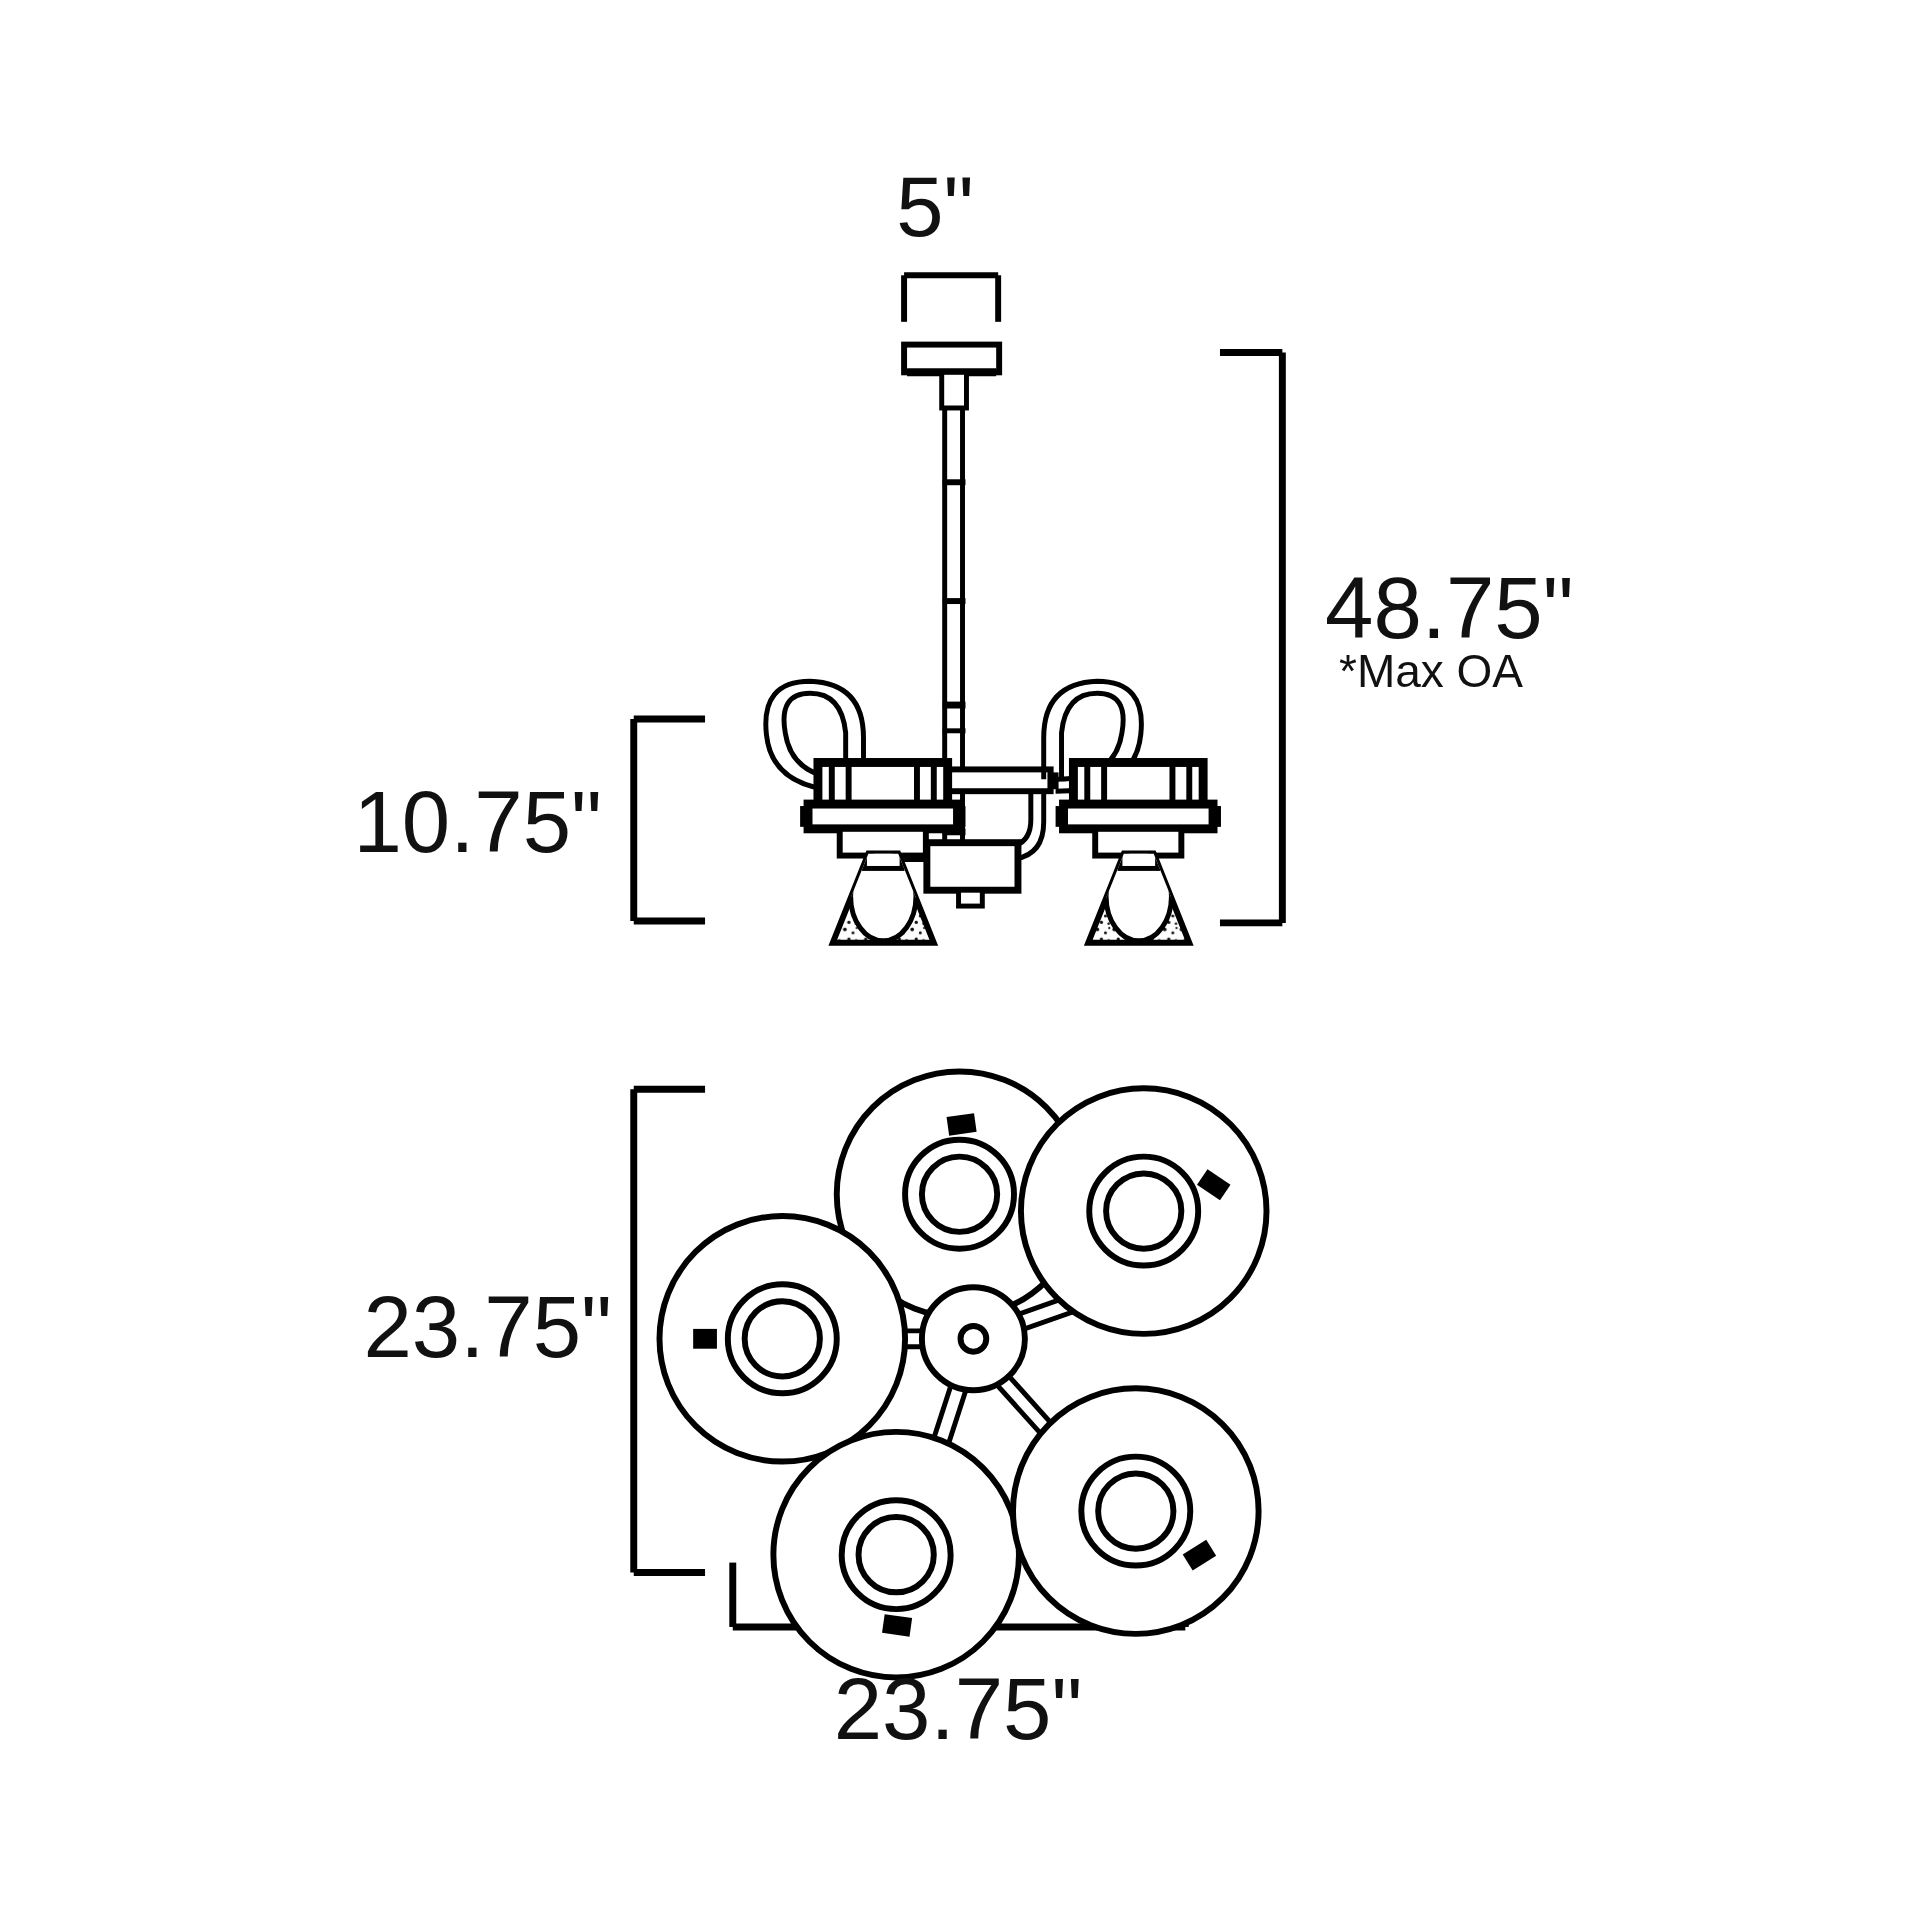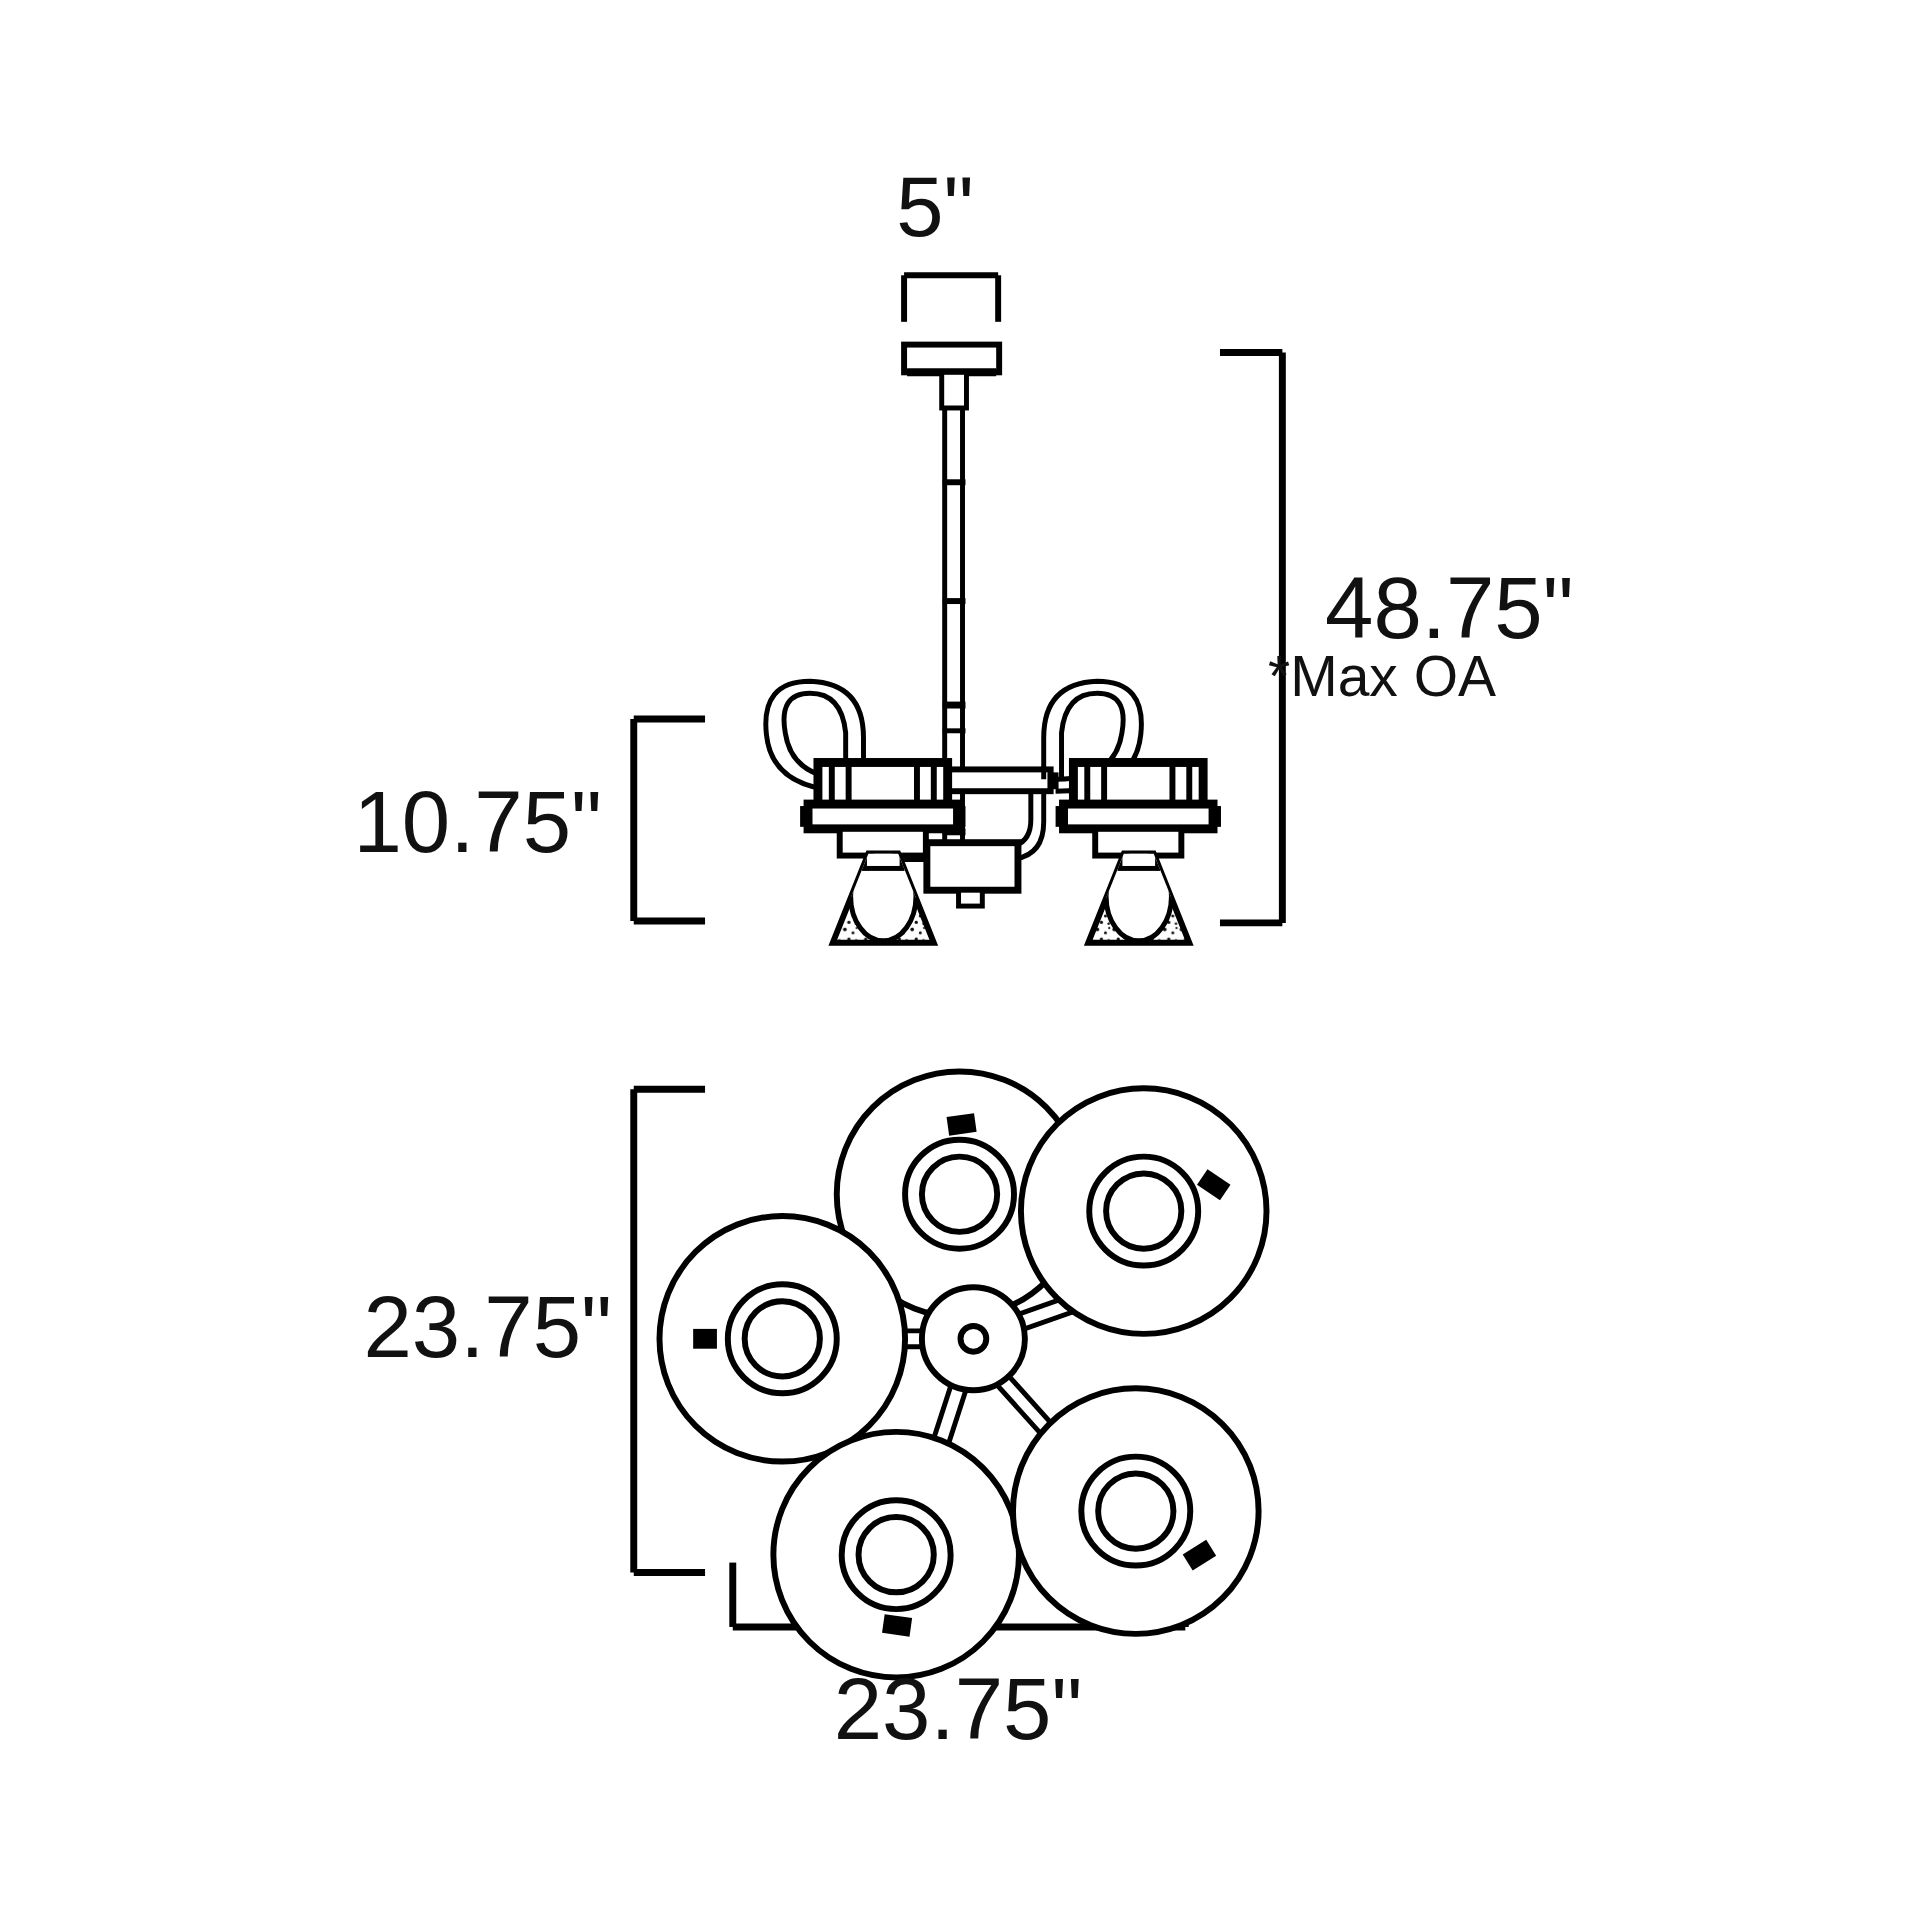--- a/index.html
+++ b/index.html
@@ -14,21 +14,21 @@
   .dimtext{
     position:absolute;
     font-family:"Liberation Sans", sans-serif;
     color:#111;
     white-space:nowrap;
     line-height:1;
     font-weight:400;
   }
   #lbl-top{left:935px;top:164px;font-size:85px;transform:translateX(-50%);}
   #lbl-right{left:1325px;top:564px;font-size:87px;}
-  #lbl-right-sub{left:1268px;top:648px;font-size:57px;}
+  #lbl-right-sub{left:1339px;top:648px;font-size:46px;}
   #lbl-left{left:602px;top:778px;font-size:87px;transform:translateX(-100%);}
   #lbl-plan-v{left:612px;top:1283px;font-size:87px;transform:translateX(-100%);}
   #lbl-plan-h{left:958px;top:1665px;font-size:87px;transform:translateX(-50%);}
 </style>
 </head>
 <body>
 
 <div id="sheet">
 
   <svg id="svgroot" viewBox="0 0 1946 1946">

